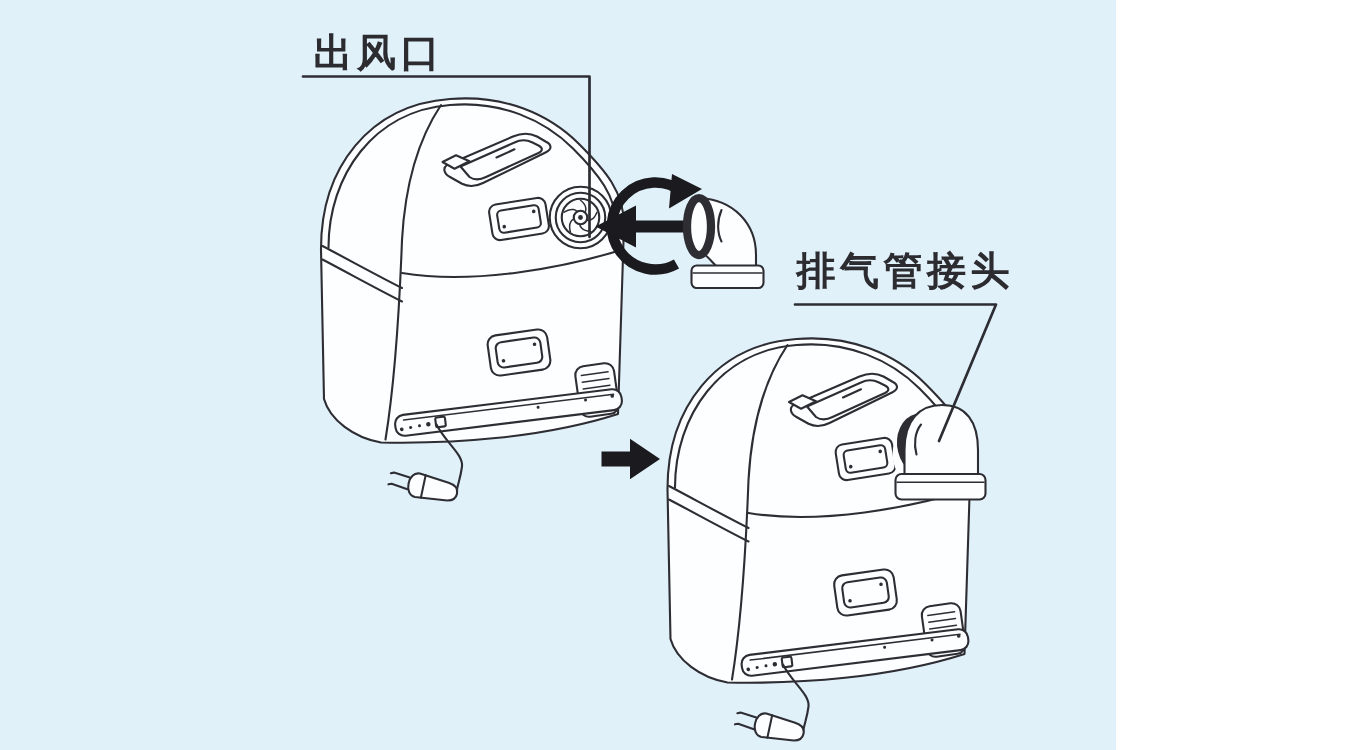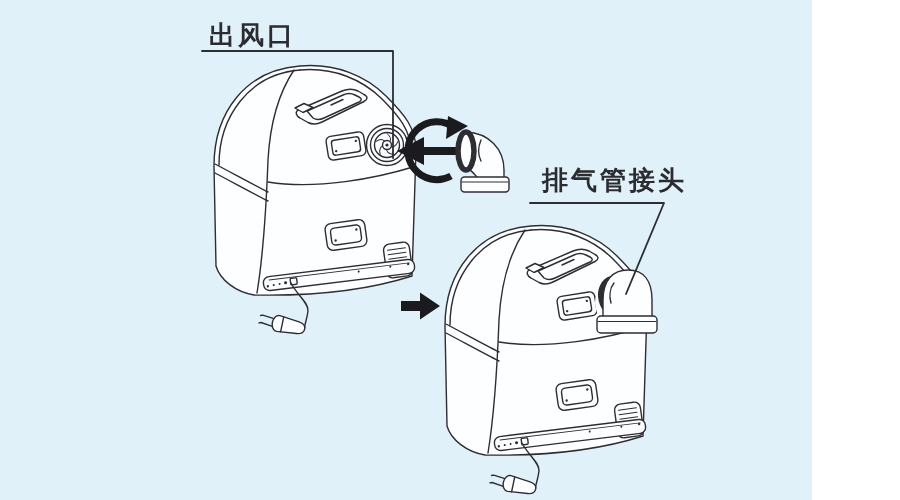--- a/index.html
+++ b/index.html
@@ -7,21 +7,21 @@
     --line:#2d2d33;
     --paper:#fdfeff;
     --arrow:#1b1b1f;
     --text:#2b2b30;
   }
   *{box-sizing:border-box;}
   html,body{margin:0;padding:0;}
   body{font-family:"Liberation Sans","DejaVu Sans",sans-serif;}
   .canvas{
     position:relative;
-    width:812px;height:500px;
+    width:744px;height:500px;
     background:var(--bg);
     overflow:hidden;
   }
   .art{position:absolute;left:0;top:0;}
   svg .ln{fill:none;stroke:var(--line);stroke-width:1.4;stroke-linecap:round;stroke-linejoin:round;}
   svg .fillp{fill:var(--paper);}
   svg .dot{fill:var(--line);stroke:none;}
   svg .solid{fill:var(--arrow);stroke:none;}
   svg .rot{fill:none;stroke:var(--arrow);stroke-width:7;stroke-linecap:butt;}
   svg .ring{fill:var(--paper);stroke:var(--line);stroke-width:5.5;}
@@ -30,21 +30,21 @@
   .label{
     position:absolute;
     color:var(--text);
     font-weight:600;
     font-size:26px;
     letter-spacing:3px;
     white-space:nowrap;
     line-height:1;
   }
   .label-outlet{left:209px;top:22px;}
-  .label-connector{left:542px;top:167px;}
+  .label-connector{left:531px;top:167px;}
 </style>
 </head>
 <body>
 
 <div class="canvas">
 
   <svg class="art" width="900" height="500" viewBox="0 0 900 500">
 
     <defs>
       <g id="machine">

